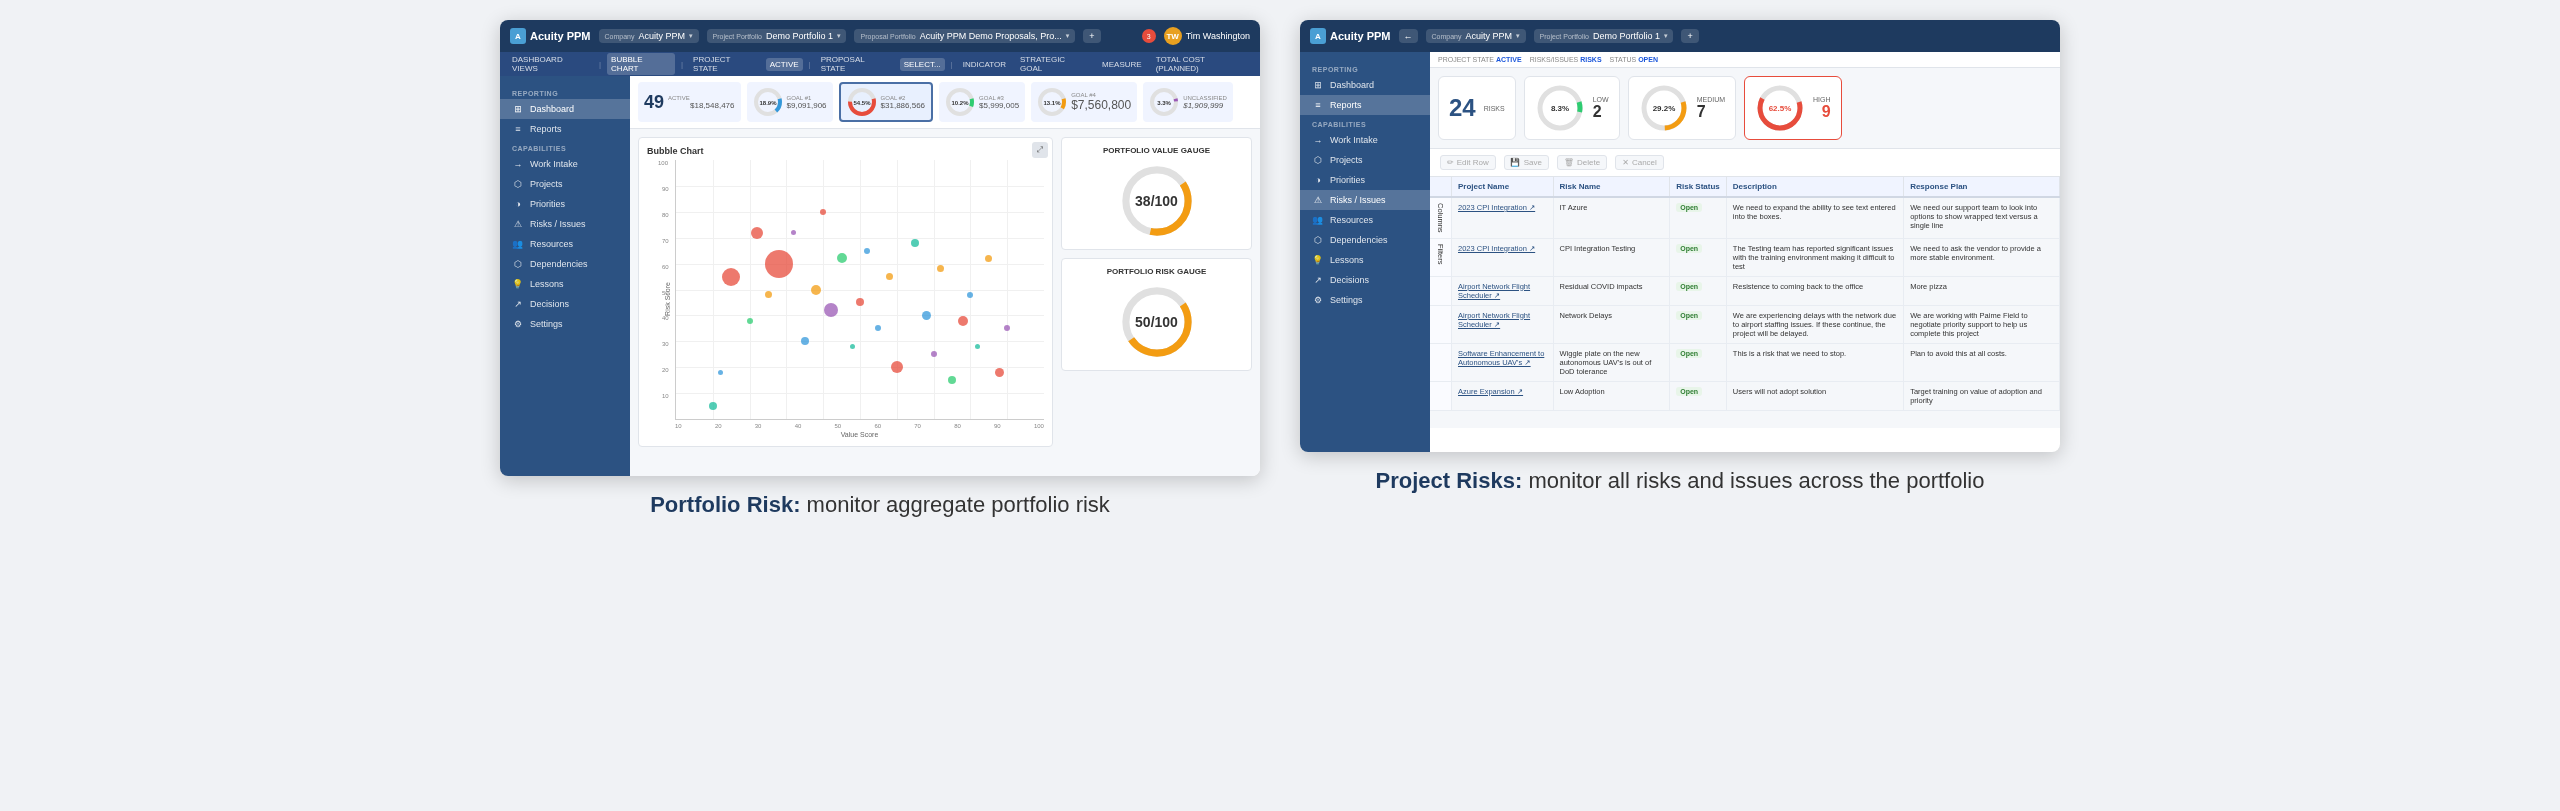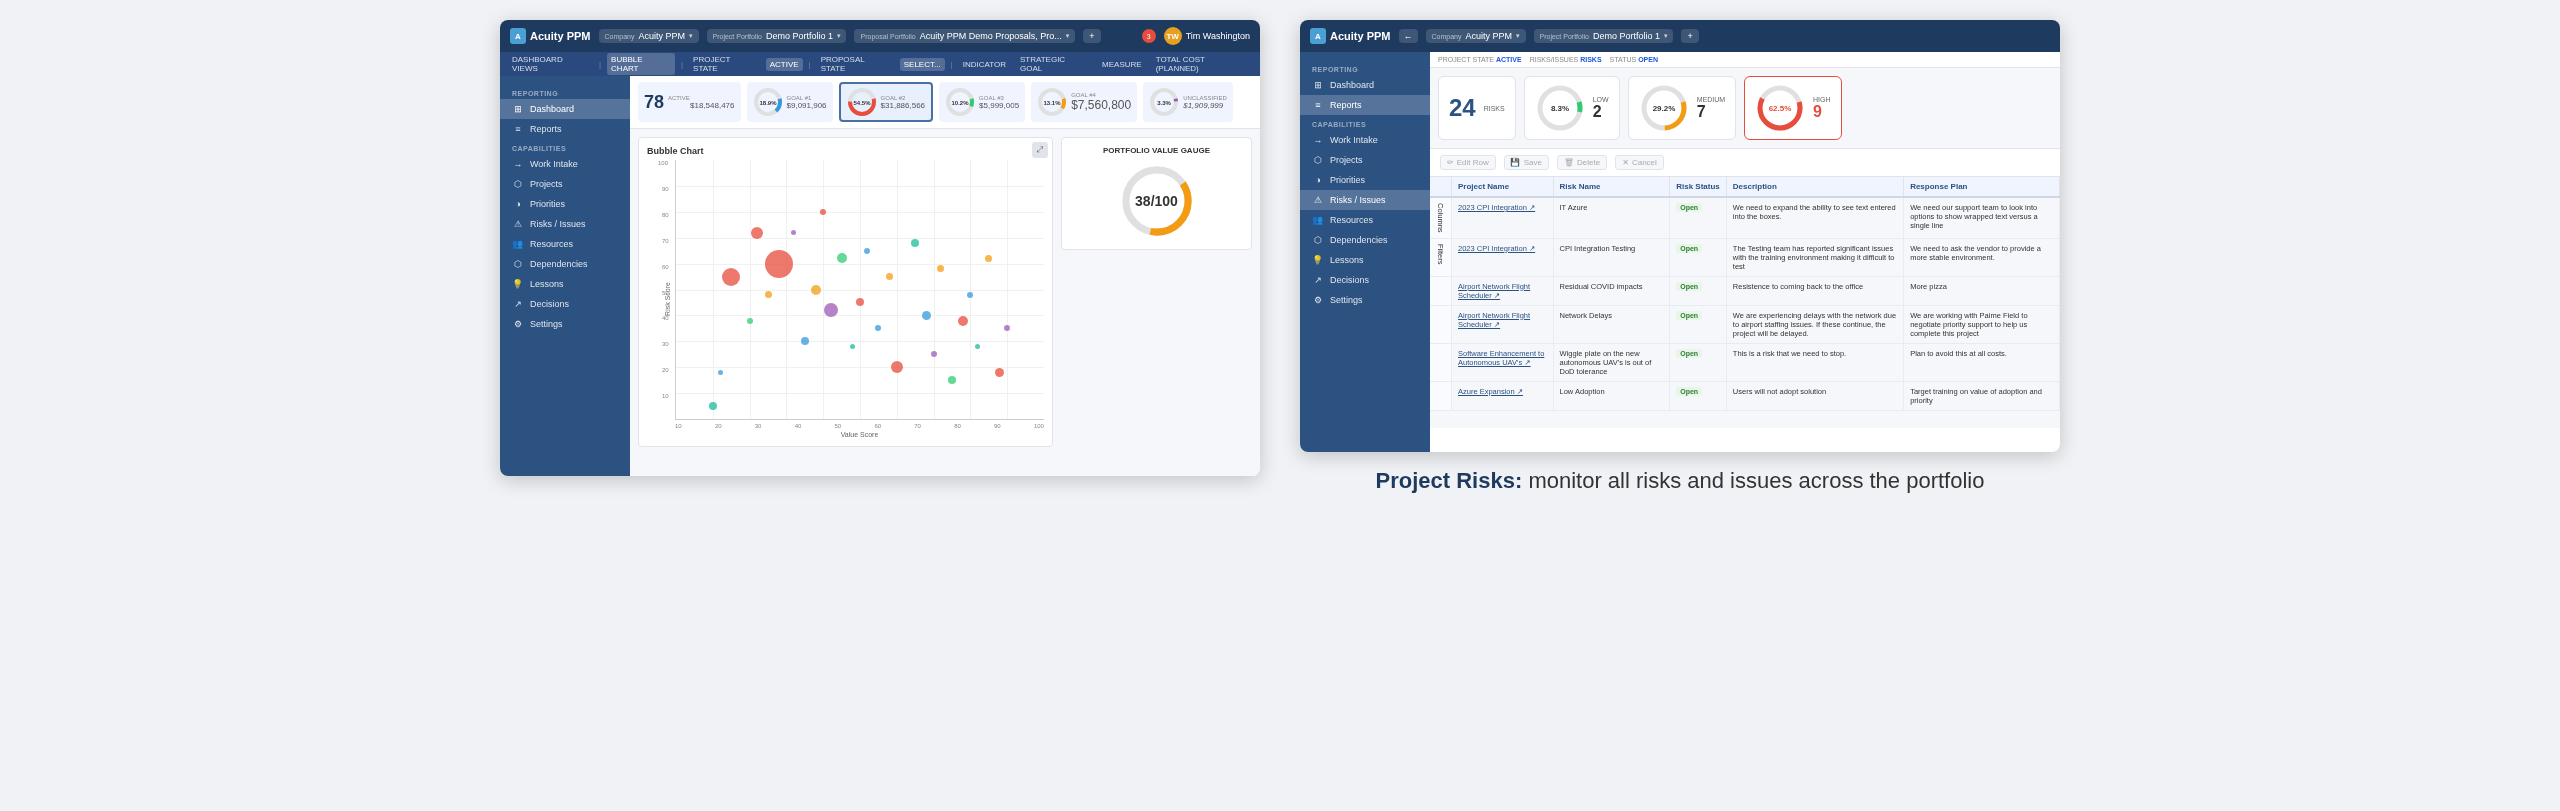--- a/index.html
+++ b/index.html
@@ -519,21 +519,21 @@
           <div class="sidebar-item">
             <span class="sidebar-icon">⚙</span>
             <span>Settings</span>
           </div>
         </div>
 
         <div class="content">
 
           <div class="stat-cards">
             <div class="stat-card">
-              <div style="font-size:18px;font-weight:700;color:#1e3a5f;">78</div>
+              <div style="font-size:18px;font-weight:700;color:#1e3a5f;">49</div>
               <div>
                 <div style="font-size:6px;text-transform:uppercase;color:#888;">ACTIVE</div>
                 <div style="font-size:8px;color:#555;margin-left:22px;">$18,548,476</div>
               </div>
             </div>
             <div class="stat-card">
               <svg width="30" height="30" viewBox="0 0 30 30">
                 <circle cx="15" cy="15" r="12" fill="none" stroke="#e0e0e0" stroke-width="4"></circle>
                 <circle cx="15" cy="15" r="12" fill="none" stroke="#3498db" stroke-width="4" stroke-dasharray="13.4 61.9" stroke-dashoffset="-15.5" transform="rotate(-90 15 15)"></circle>
                 <text x="15" y="18" text-anchor="middle" font-size="6" font-weight="bold" fill="#333">18.9%</text>
@@ -680,27 +680,43 @@
                 <div class="gauge-svg-container">
                   <svg width="90" height="90" viewBox="0 0 90 90">
                     <circle cx="45" cy="45" r="35" fill="none" stroke="#e0e0e0" stroke-width="8"></circle>
                     <circle cx="45" cy="45" r="35" fill="none" stroke="#f39c12" stroke-width="8" stroke-dasharray="83.2 136.5" stroke-dashoffset="-34.1" transform="rotate(-90 45 45)"></circle>
                   </svg>
                   <div class="gauge-value-text">
                     <div style="font-size:14px;font-weight:700;color:#333;">38/100</div>
                   </div>
                 </div>
               </div>
+              <div class="gauge-card">
+                <div class="gauge-title">PORTFOLIO RISK GAUGE</div>
+                <div class="gauge-svg-container">
+                  <svg width="90" height="90" viewBox="0 0 90 90">
+                    <circle cx="45" cy="45" r="35" fill="none" stroke="#e0e0e0" stroke-width="8"></circle>
+                    <circle cx="45" cy="45" r="35" fill="none" stroke="#f39c12" stroke-width="8" stroke-dasharray="109.9 109.9" stroke-dashoffset="-34.1" transform="rotate(-90 45 45)"></circle>
+                  </svg>
+                  <div class="gauge-value-text">
+                    <div style="font-size:14px;font-weight:700;color:#333;">50/100</div>
+                  </div>
+                </div>
+              </div>
             </div>
 
           </div>
         </div>
       </div>
     </div>
 
+    <div class="caption-text">
+      <strong>Portfolio Risk:</strong>
+      <span> monitor aggregate portfolio risk</span>
+    </div>
   </div>
 
   <div class="screenshot-container">
     <div class="app-window">
 
       <div class="top-bar">
         <div class="top-bar-logo">
           <div class="logo-icon">A</div>
           <span>Acuity PPM</span>
         </div>
@@ -818,21 +834,21 @@
                   <circle cx="25" cy="25" r="20" fill="none" stroke="#f39c12" stroke-width="5" stroke-dasharray="36.6 88.9" stroke-dashoffset="-25" transform="rotate(-90 25 25)"></circle>
                   <text x="25" y="28" text-anchor="middle" font-size="8" font-weight="bold" fill="#333">29.2%</text>
                 </svg>
               </div>
               <div>
                 <div class="risk-stat-label">MEDIUM</div>
                 <div style="font-size:16px;font-weight:700;color:#333;">7</div>
               </div>
             </div>
 
-            <div class="risk-stat-card" style="border-color:#e74c3c;">
+            <div class="risk-stat-card" style="border-color:#e74c3c;text-align:right;">
               <div style="position:relative;width:50px;height:50px;">
                 <svg width="50" height="50" viewBox="0 0 50 50">
                   <circle cx="25" cy="25" r="20" fill="none" stroke="#e0e0e0" stroke-width="5"></circle>
                   <circle cx="25" cy="25" r="20" fill="none" stroke="#e74c3c" stroke-width="5" stroke-dasharray="78.5 47.1" stroke-dashoffset="-25" transform="rotate(-90 25 25)"></circle>
                   <text x="25" y="28" text-anchor="middle" font-size="8" font-weight="bold" fill="#e74c3c">62.5%</text>
                 </svg>
               </div>
               <div>
                 <div class="risk-stat-label">HIGH</div>
                 <div style="font-size:16px;font-weight:700;color:#e74c3c;">9</div>

